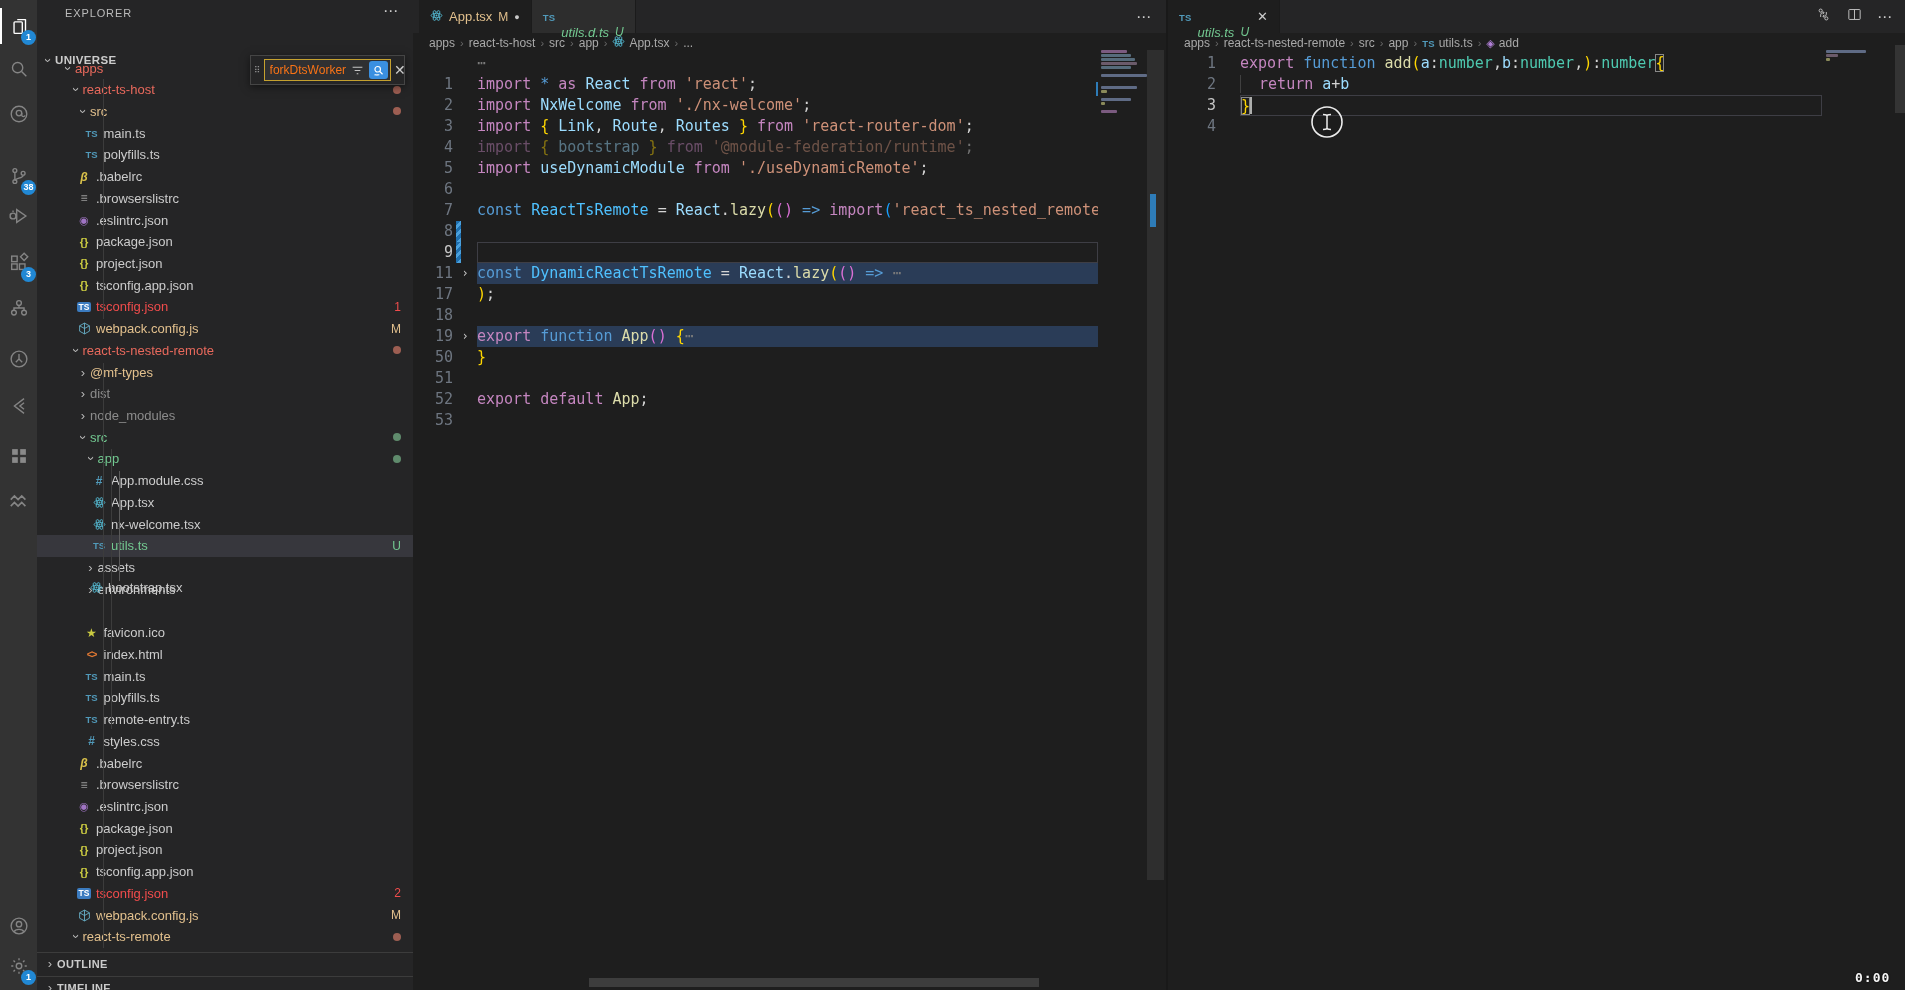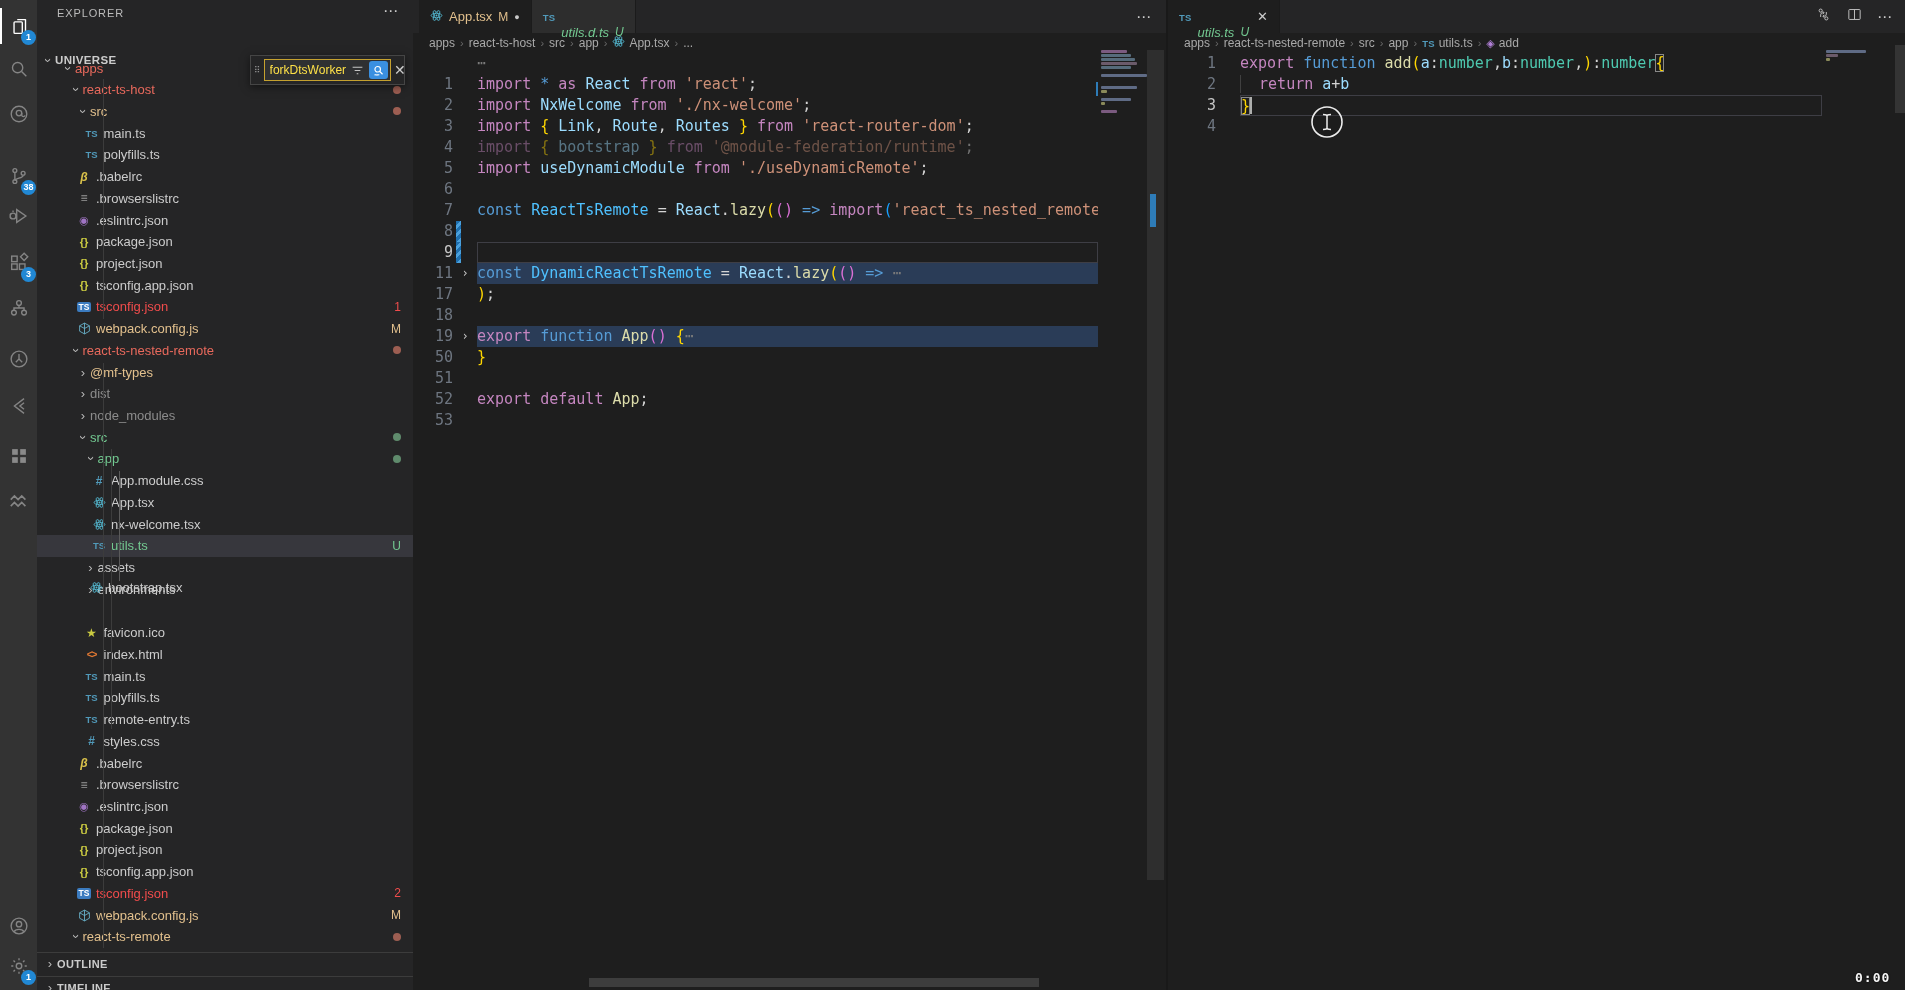--- a/index.html
+++ b/index.html
@@ -7,40 +7,40 @@
   
   #activitybar{position:absolute;left:0;top:0;width:37px;height:990px;background:#333333;}
   .ab-item{position:absolute;left:0;width:37px;height:36px;display:flex;align-items:center;justify-content:center;cursor:pointer;}
   .ab-item svg{stroke:#858585;fill:none;stroke-width:1.5;}
   .ab-item.active svg{stroke:#ffffff;}
   .ab-item.active{border-left:2px solid #ffffff;box-sizing:border-box;}
   .ab-badge{position:absolute;right:1px;bottom:-1px;min-width:15px;height:15px;border-radius:9px;background:#2188d4;
     color:#fff;font-size:9px;line-height:15px;text-align:center;padding:0 2px;box-sizing:border-box;font-weight:bold;}
   
   #sidebar{position:absolute;left:37px;top:0;width:376px;height:990px;background:#252526;overflow:hidden;}
-  .sb-title{position:absolute;left:20px;top:7px;font-size:11px;letter-spacing:.08em;color:#bbbbbb;}
+  .sb-title{position:absolute;left:28px;top:7px;font-size:11px;letter-spacing:.08em;color:#bbbbbb;}
   .sb-more{position:absolute;right:14px;top:2px;color:#cccccc;font-size:15px;letter-spacing:1px;cursor:pointer;}
   .sec-head{position:absolute;left:4px;display:flex;align-items:center;height:22px;font-size:11.5px;font-weight:bold;color:#cccccc;letter-spacing:.03em;cursor:pointer;}
   .chev{display:inline-block;width:14px;color:#b8b8b8;font-size:13px;text-align:center;font-weight:normal;}
   .chev.open{transform:rotate(90deg);}
   .row{position:absolute;left:0;width:376px;height:22px;display:flex;align-items:center;box-sizing:border-box;font-size:13px;color:#cccccc;cursor:pointer;padding-right:12px;}
   .row.sel{background:#37373d;}
   .row .lbl{white-space:nowrap;}
   .c-red{color:#e8695c;} .c-err{color:#f14c4c;} .c-mod{color:#e2c08d;} .c-green{color:#73c991;} .c-ign{color:#8c8c8c;}
   .fic{display:inline-flex;width:16px;justify-content:center;margin-right:4px;font-size:11px;align-items:center;}
   .badge{margin-left:auto;font-size:12px;}
   .dot{margin-left:auto;width:8px;height:8px;border-radius:50%;}
   .guide{position:absolute;width:1px;background:#3c3c3c;}
   .guide.bright{background:#5a5a5a;}
   
   #findw{position:absolute;left:213px;top:55px;width:155px;height:30px;background:#252526;border:1px solid #454545;
     box-shadow:0 2px 8px rgba(0,0,0,.5);display:flex;align-items:center;padding:0 3px;gap:3px;z-index:9;box-sizing:border-box;}
   #findw .grip{color:#8f8f8f;font-size:9px;line-height:7px;width:8px;letter-spacing:0;}
   #findw .inp{flex:1;height:22px;background:#2f3032;border:1px solid #c5a12f;display:flex;align-items:center;padding:0 2px 0 5px;gap:2px;box-sizing:border-box;}
-  #findw .inp .txt{flex:1;font-size:12px;color:#fde047;white-space:nowrap;overflow:hidden;}
+  #findw .inp .txt{flex:1;font-size:12px;color:#f97316;white-space:nowrap;overflow:hidden;}
   .mini-btn{width:19px;height:18px;display:flex;align-items:center;justify-content:center;border-radius:3px;cursor:pointer;}
   .mini-btn svg{stroke:#c5c5c5;fill:none;stroke-width:1.4;}
   .mini-btn.on{background:#3a8fe0;}
   .mini-btn.on svg{stroke:#ffffff;}
   #findw .close{color:#cccccc;font-size:14px;width:18px;text-align:center;cursor:pointer;}
   
   .pane-head{position:absolute;left:0;width:376px;height:22px;display:flex;align-items:center;border-top:1px solid #3c3c3c;
     font-size:11px;font-weight:bold;color:#cccccc;padding-left:6px;box-sizing:border-box;cursor:pointer;letter-spacing:.03em;}
   
   .egroup{position:absolute;top:0;height:990px;background:#1e1e1e;}

